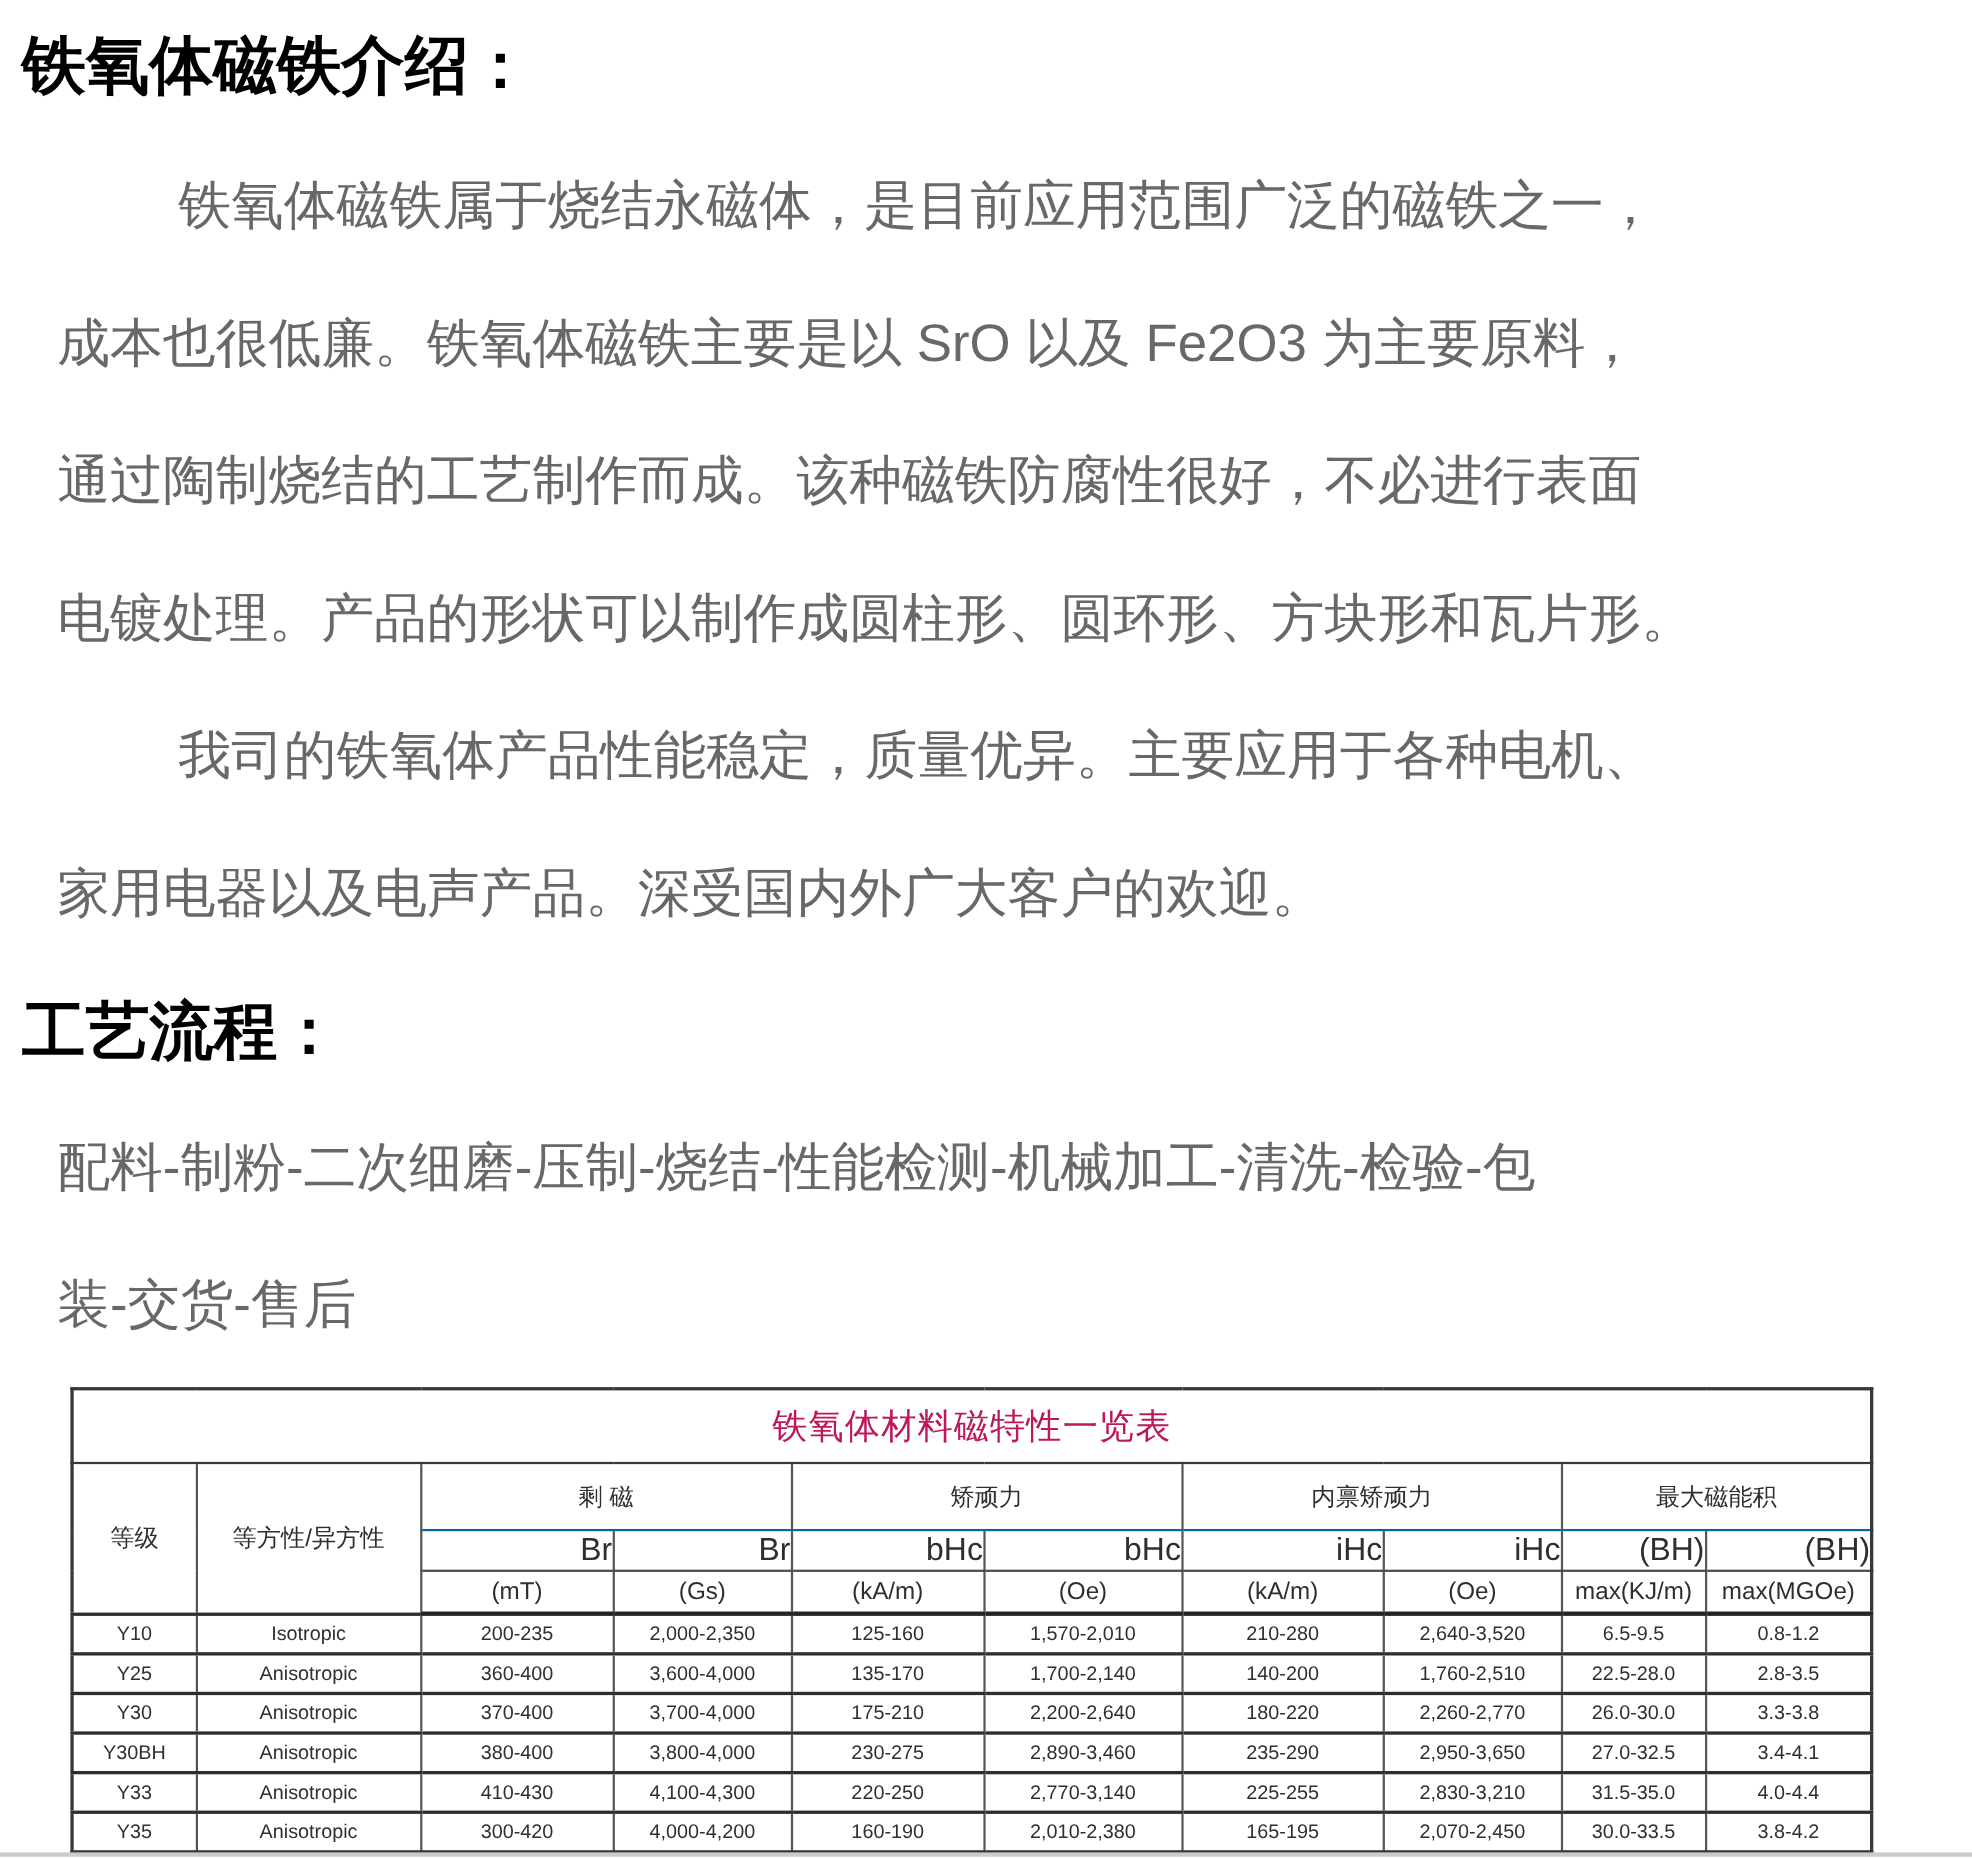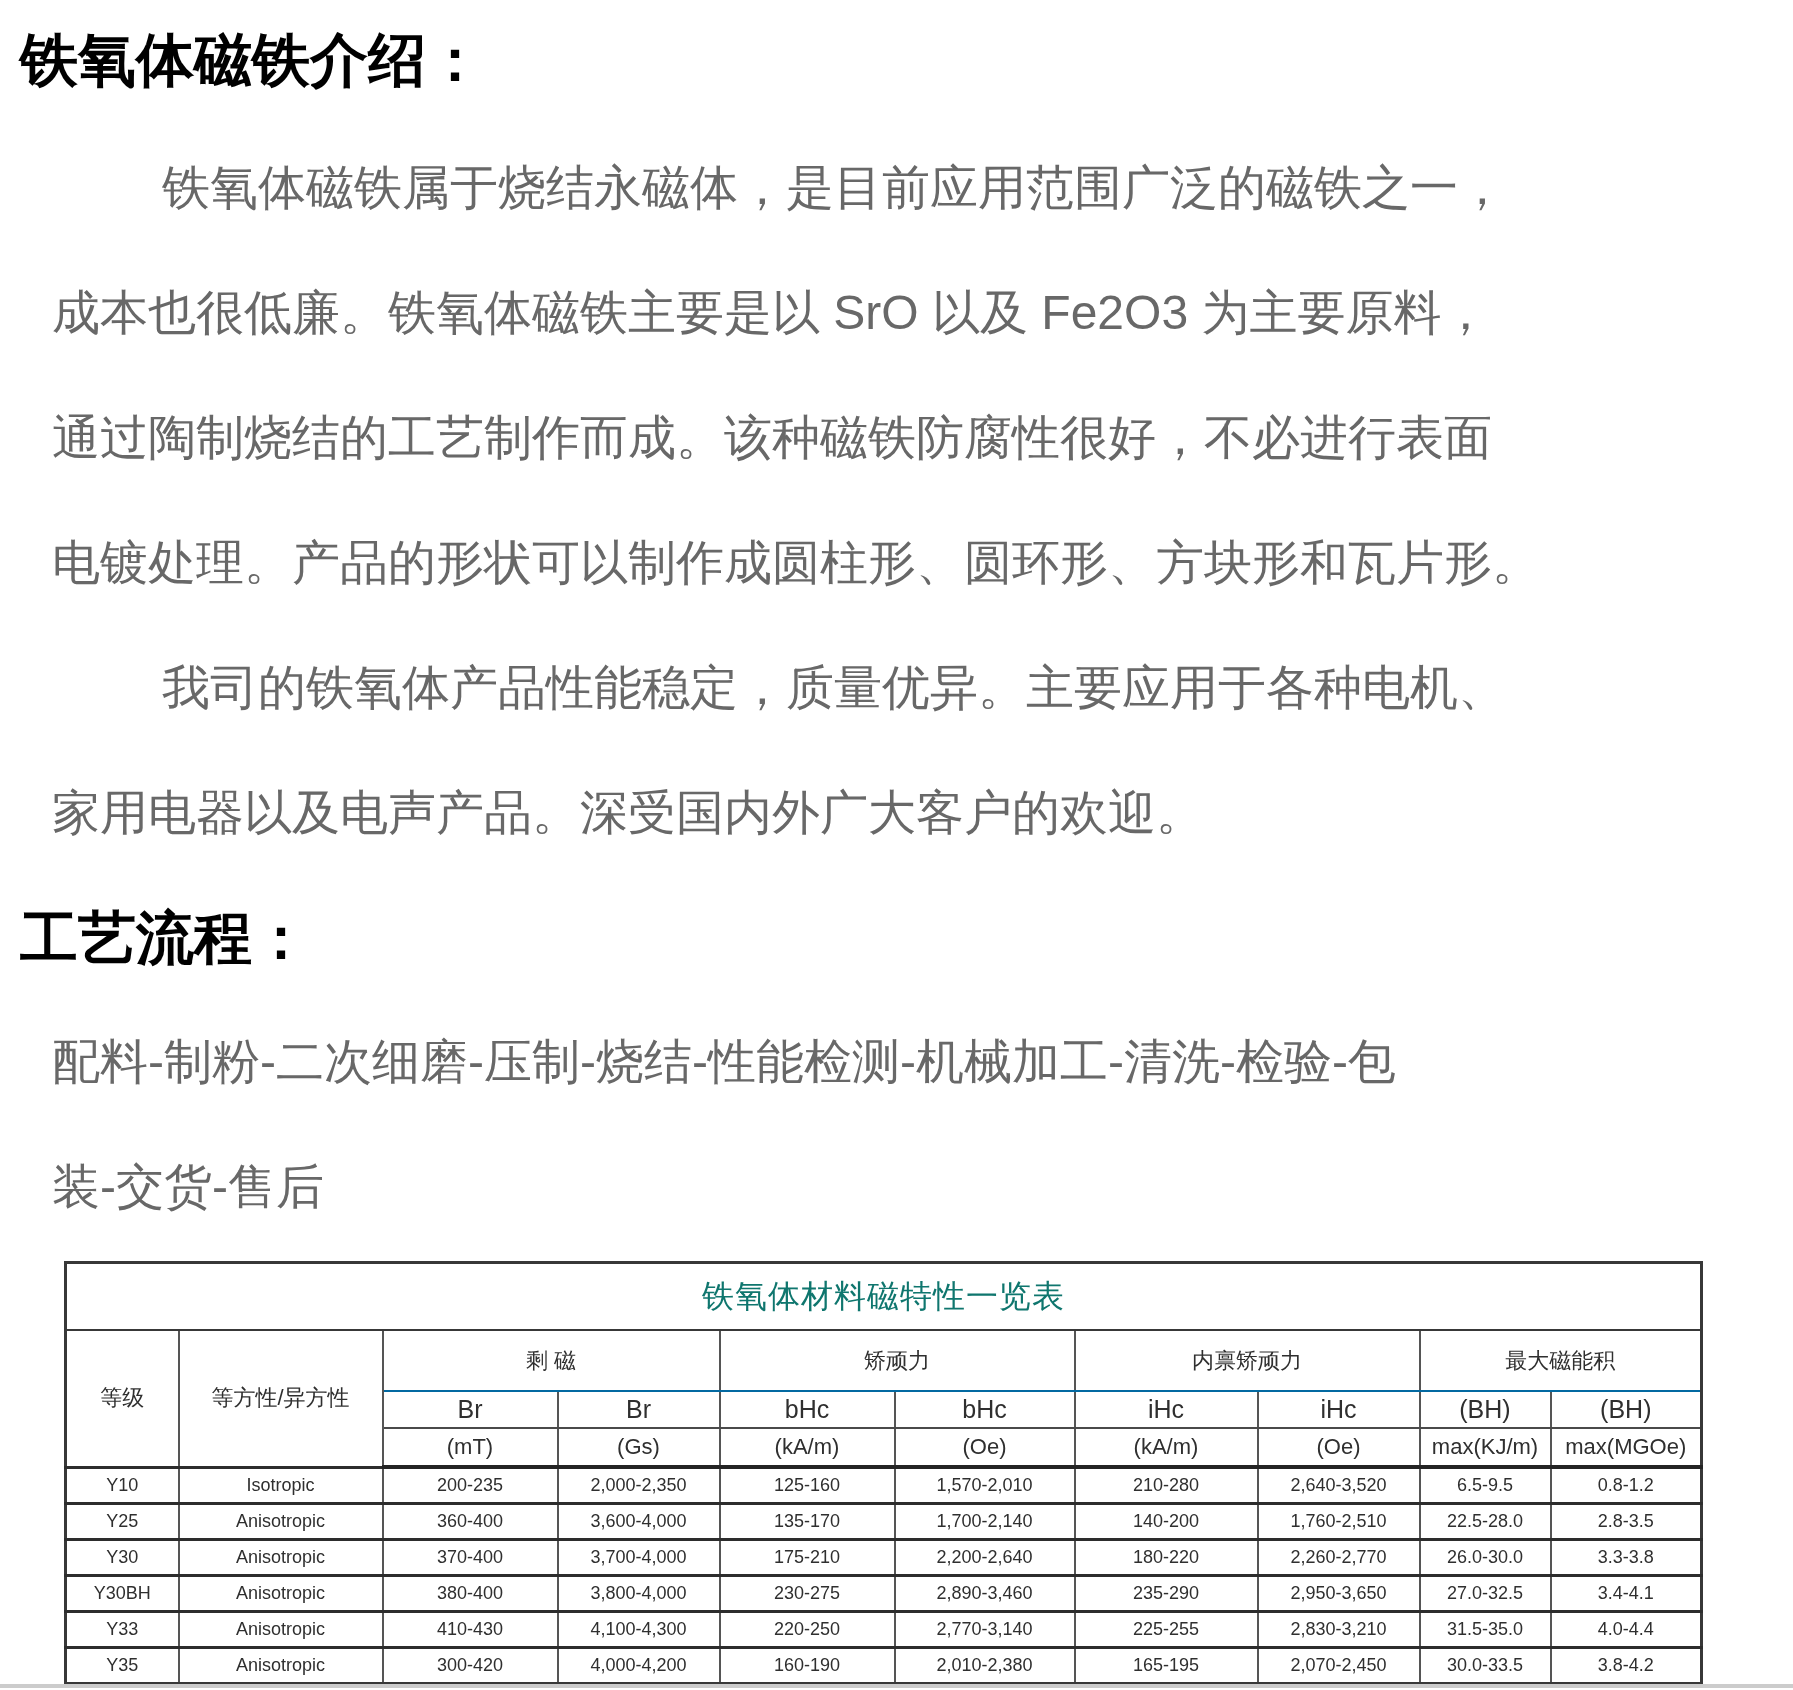--- a/index.html
+++ b/index.html
@@ -29,26 +29,26 @@
     width:1636px;margin:12px 0 0 64px;
     border:3px solid #383838;
     color:#2f2f2f;
   }
   td{
     text-align:center;vertical-align:middle;
     border:2px solid #555555;
     overflow:hidden;padding:0;
   }
   .t-title{
-    height:65px;font-size:32px;font-weight:500;color:#0f766e;
+    height:65px;font-size:32px;font-weight:500;color:#be185d;
     border-bottom:2px solid #383838;letter-spacing:1px;
   }
   .t-group{height:59px;font-size:22px;border-bottom:2px solid #0369a1;}
   .t-rowhead{font-size:22px;border-bottom:1px solid #eab308;}
-  .t-sub{height:35px;font-size:25px;border-bottom:2px solid #4a4a4a;}
+  .t-sub{height:35px;font-size:29px;border-bottom:2px solid #4a4a4a;text-align:right;}
   .t-unit{height:36px;font-size:22px;border-bottom:4px solid #242424;}
   tbody td{
     height:33px;font-size:18px;
     border-top:3px solid #2d2d2d;
   }
   .bottom-edge{
     position:absolute;left:0;top:1684px;width:1793px;height:4px;
     background:#cccccc;
   }
 </style>

